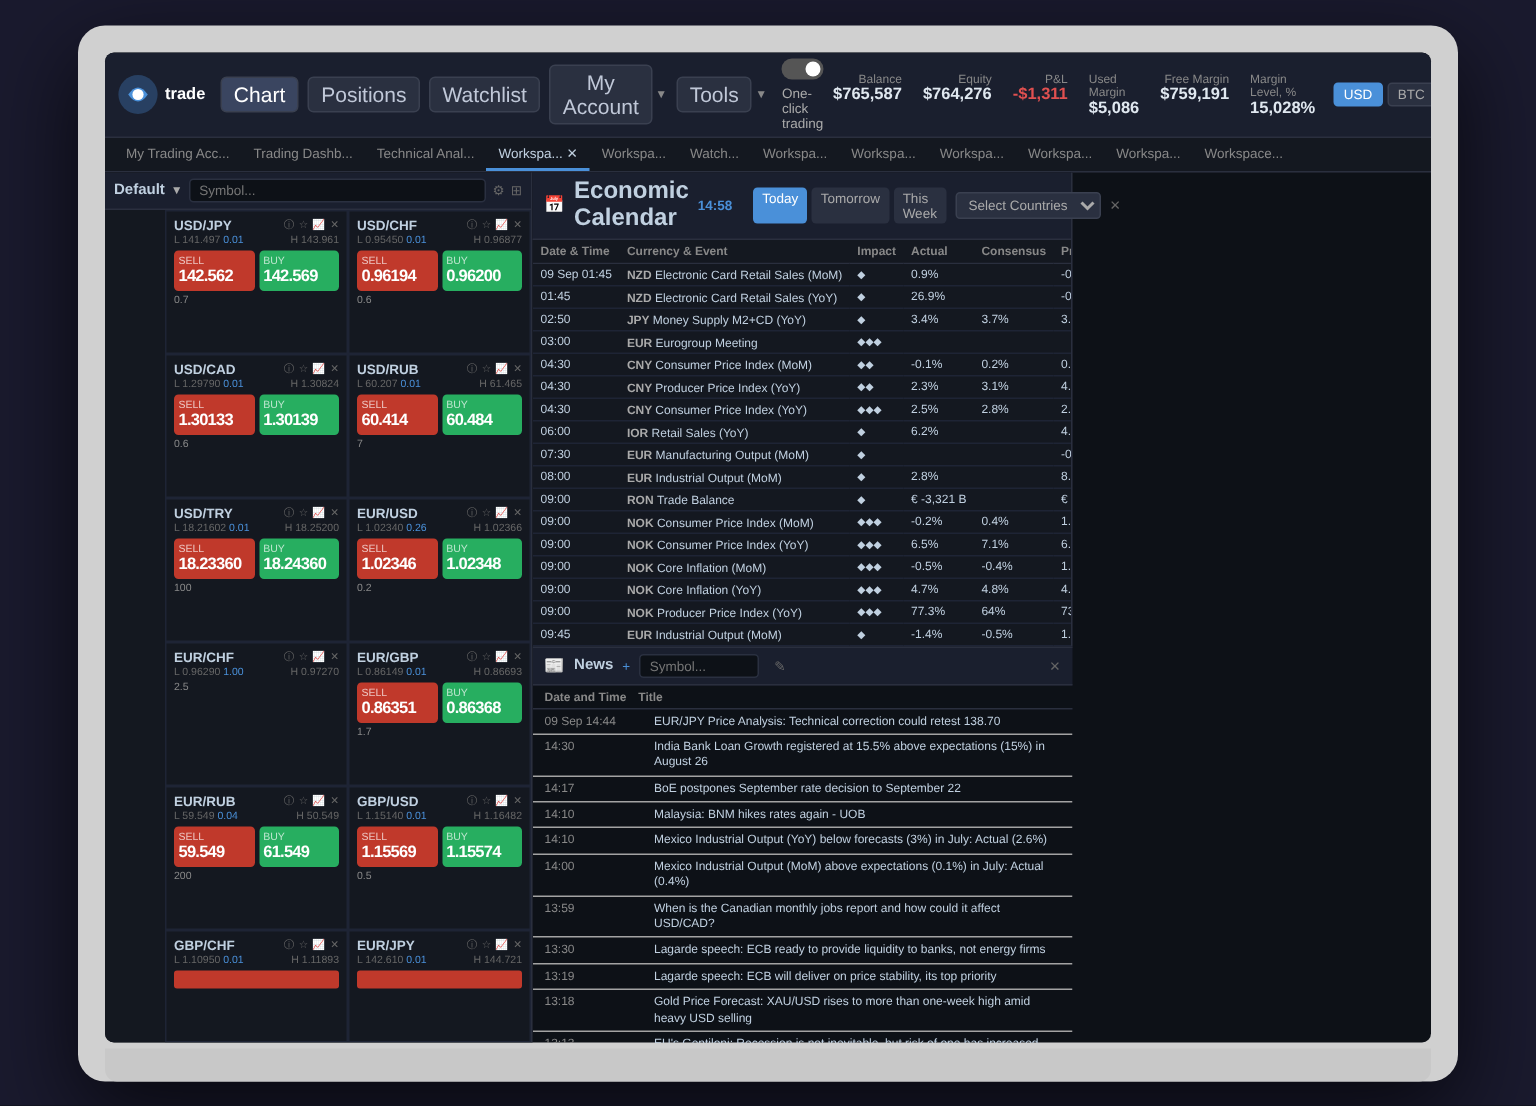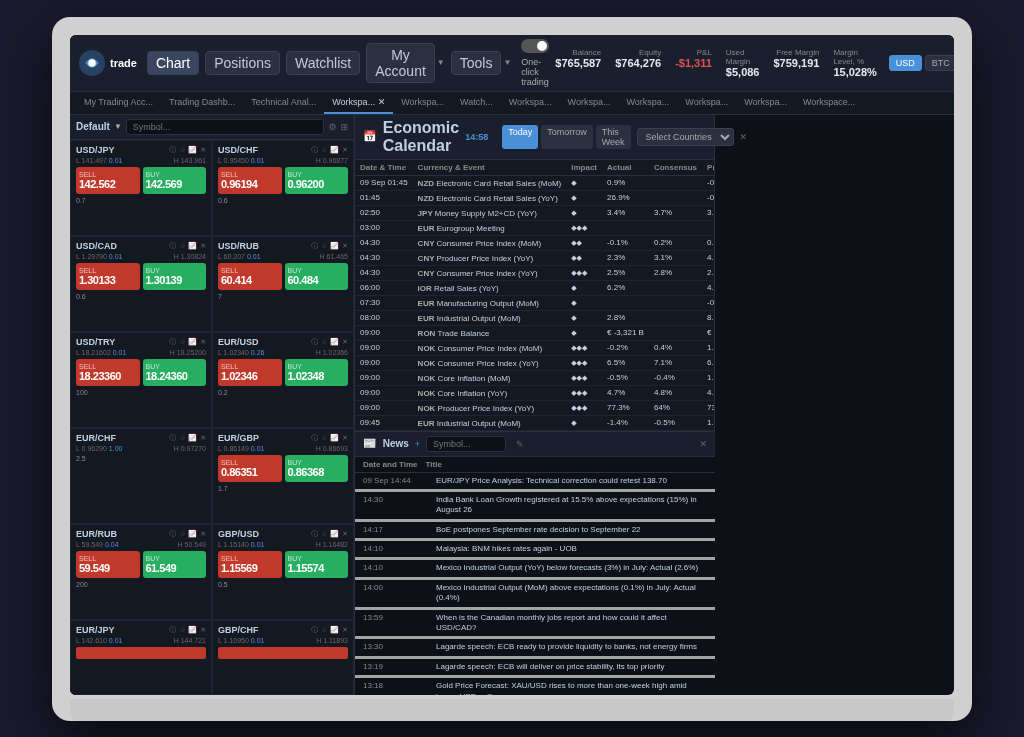--- a/index.html
+++ b/index.html
@@ -260,20 +260,21 @@
       font-size: 9px;
       cursor: pointer;
     }
 
     .pairs-grid {
       display: grid;
       grid-template-columns: 1fr 1fr;
       gap: 0;
       overflow-y: auto;
       flex: 1;
+      padding-left: 40px;
     }
 
     .pair-card {
       background: #141820;
       border: 1px solid #1e2435;
       padding: 4px 5px;
     }
 
     .pair-header {
       display: flex;
@@ -495,21 +496,21 @@
 
     .news-list {
       flex: 1;
       overflow-y: auto;
     }
 
     .news-item {
       display: flex;
       gap: 8px;
       padding: 3px 8px;
-      border-bottom: 3px solid #a3a3a3;
+      border-bottom: 1px solid #a3a3a3;
       cursor: pointer;
     }
 
     .news-time {
       color: #888;
       font-size: 8px;
       white-space: nowrap;
       min-width: 65px;
     }
 
@@ -925,47 +926,47 @@
         <div class="price-value">1.15574</div>
       </div>
     </div>
     <div class="pair-footer">
       <span class="spread-label">0.5</span>
     </div>
 
   </div>
             <div class="pair-card">
     <div class="pair-header">
+      <span class="pair-name">GBP/CHF</span>
+      <div class="section-header-icons">
+        <span style="color:#666;font-size:7px;">ⓘ</span>
+        <span style="color:#666;font-size:7px;">☆</span>
+        <span style="color:#666;font-size:7px;">📈</span>
+        <span style="color:#666;font-size:7px;">✕</span>
+      </div>
+    </div>
+    <div class="pair-range">
+      <span class="pair-low">L 1.10950 <span style="color:#4a90d9">0.01</span></span>
+      <span class="pair-high">H 1.11893</span>
+    </div>
+    <div style="height:12px;background:#c0392b;border-radius:2px;margin-bottom:3px;"></div>
+  </div>
+            <div class="pair-card">
+    <div class="pair-header">
       <span class="pair-name">EUR/JPY</span>
       <div class="section-header-icons">
         <span style="color:#666;font-size:7px;">ⓘ</span>
         <span style="color:#666;font-size:7px;">☆</span>
         <span style="color:#666;font-size:7px;">📈</span>
         <span style="color:#666;font-size:7px;">✕</span>
       </div>
     </div>
     <div class="pair-range">
       <span class="pair-low">L 142.610 <span style="color:#4a90d9">0.01</span></span>
       <span class="pair-high">H 144.721</span>
-    </div>
-    <div style="height:12px;background:#c0392b;border-radius:2px;margin-bottom:3px;"></div>
-  </div>
-            <div class="pair-card">
-    <div class="pair-header">
-      <span class="pair-name">GBP/CHF</span>
-      <div class="section-header-icons">
-        <span style="color:#666;font-size:7px;">ⓘ</span>
-        <span style="color:#666;font-size:7px;">☆</span>
-        <span style="color:#666;font-size:7px;">📈</span>
-        <span style="color:#666;font-size:7px;">✕</span>
-      </div>
-    </div>
-    <div class="pair-range">
-      <span class="pair-low">L 1.10950 <span style="color:#4a90d9">0.01</span></span>
-      <span class="pair-high">H 1.11893</span>
     </div>
     <div style="height:12px;background:#c0392b;border-radius:2px;margin-bottom:3px;"></div>
   </div>
           </div>
       </div>
 
       <div class="right-panels">
 
         <div class="calendar-panel" style="flex: 1.2;">
           <div class="calendar-header">

